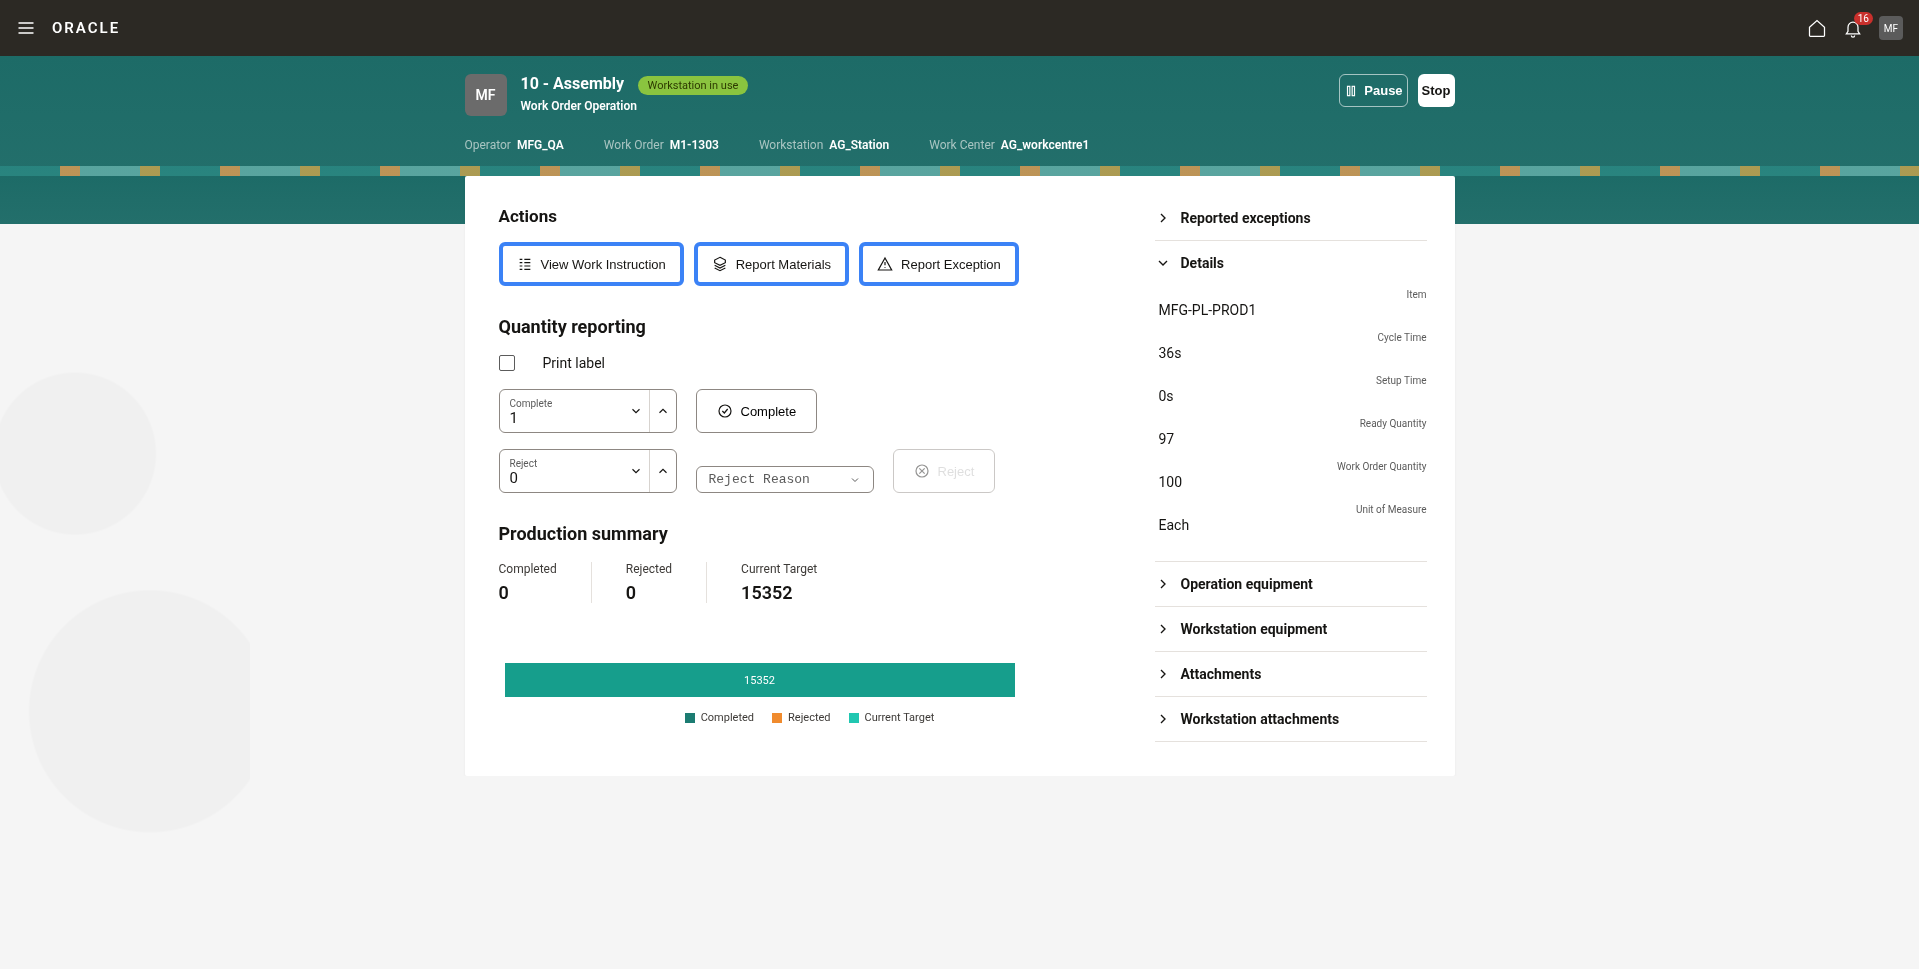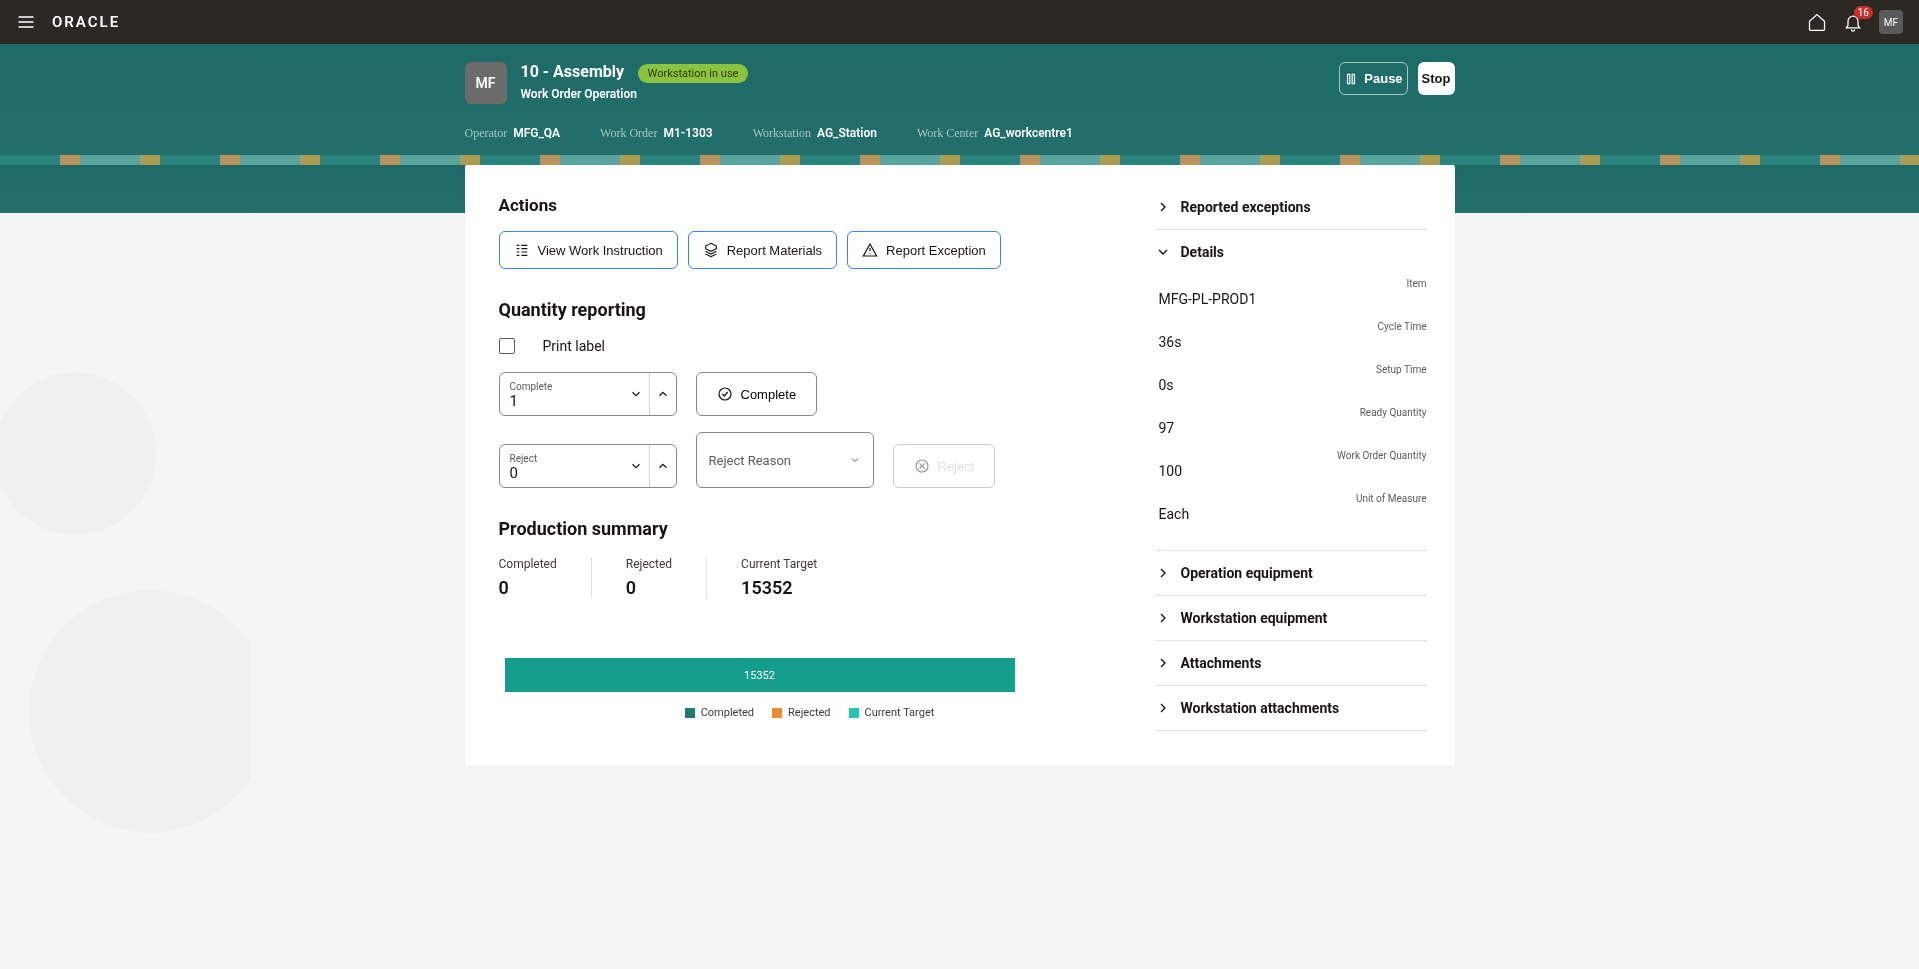--- a/index.html
+++ b/index.html
@@ -1,17 +1,17 @@
 <!DOCTYPE html>
 <html><head>
 <meta charset="utf-8">
 <style>
 * { box-sizing: border-box; margin: 0; padding: 0; }
 body { font-family: -apple-system, BlinkMacSystemFont, "Segoe UI", Roboto, Helvetica, Arial, sans-serif; background: #f5f5f5; color: #161513; font-size: 14px; }
-.top-bar { background: #2c2924; height: 44px; display: flex; align-items: center; padding: 0 16px; justify-content: space-between; }
+.top-bar { background: #2c2924; height: 56px; display: flex; align-items: center; padding: 0 16px; justify-content: space-between; }
 .top-left { display: flex; align-items: center; gap: 16px; }
 .menu-icon { width: 20px; height: 20px; cursor: pointer; }
 .menu-icon svg { stroke: #fff; }
 .logo { color: #fff; font-weight: 600; letter-spacing: 2px; font-size: 15px;}
 .top-right { display: flex; align-items: center; gap: 16px; }
 .icon-btn { width: 20px; height: 20px; cursor: pointer; position: relative; }
 .icon-btn svg { stroke: #fff; fill: none; }
 .badge { position: absolute; top: -6px; right: -10px; background: #c9302c; color: #fff; border-radius: 8px; font-size: 10px; padding: 1px 4px; }
 .avatar-small { width: 24px; height: 24px; background: #5b5b5b; color: #fff; font-size: 10px; display: flex; align-items: center; justify-content: center; border-radius: 4px; }
 
@@ -22,52 +22,52 @@
 .avatar-large { width: 42px; height: 42px; background: #6b6b6b; color: #fff; font-size: 14px; display: flex; align-items: center; justify-content: center; border-radius: 6px; font-weight:600;}
 .title-block h1 { color: #fff; font-size: 16px; font-weight: 700; display: inline-block; margin-right:10px;}
 .status-pill { background: #8ac43f; color: #2e3b00; font-size: 11px; padding: 3px 10px; border-radius: 10px; vertical-align: middle; display:inline-block;}
 .subtitle { color: #fff; font-size: 12px; margin-top: 4px; font-weight:600;}
 .header-actions { display: flex; gap: 10px; }
 .btn { border: none; border-radius: 6px; padding: 8px 4px; font-size: 13px; cursor: pointer; display: inline-flex; align-items: center; gap: 6px; font-weight:600;}
 .btn-outline-light { background: transparent; border: 1px solid rgba(255,255,255,0.6); color: #fff; }
 .btn-white { background: #fff; color: #161513; }
 .meta-row { display: flex; gap: 40px; margin-top: 22px; }
 .meta-item { color: #d8e8e6; font-size: 12px; }
-.meta-item .lbl { color: #a9c5c2; margin-right: 6px; font-family: Liberation Serif, serif; }
+.meta-item .lbl { color: #a9c5c2; margin-right: 6px; }
 .meta-item .val { font-weight: 600; color: #fff; }
 .header-decor { height: 10px; background: repeating-linear-gradient(90deg, #2b8b85 0 60px, #f0a050 60px 80px, #6bb6b0 80px 140px, #d9a94a 140px 160px); opacity:0.75;}
 .header-spacer { height: 48px; background: linear-gradient(180deg, #1d6b67 0%, #236f6b 100%); }
 
 .content-wrap { max-width: 990px; margin: -48px auto 0; display: flex; background: #fff; border-radius: 2px; box-shadow: 0 1px 3px rgba(0,0,0,0.05); min-height:600px;}
 .main-col { flex: 1; padding: 30px 34px; }
 .side-col { width: 300px; padding: 20px 28px 20px 0; }
 h2.section { font-size: 17px; font-weight: 700; margin-bottom: 16px; }
 h2.section-lg { font-size: 18px; font-weight: 700; margin: 30px 0 18px; }
 
 .action-row { display: flex; gap: 10px; margin-bottom: 8px;}
-.btn-outline { background: #fff; border: 1px solid #3b82f6; color: #161513; padding: 10px 14px; border-radius: 6px; display:inline-flex; align-items:center; gap:8px; font-size:13px; cursor:pointer;}
+.btn-outline { background: #fff; border: 4px solid #3b82f6; color: #161513; padding: 10px 14px; border-radius: 6px; display:inline-flex; align-items:center; gap:8px; font-size:13px; cursor:pointer;}
 .btn-outline svg { stroke: #161513; }
 
 .check-row { display: flex; align-items: center; gap: 28px; margin-bottom: 18px; }
 .checkbox { width: 16px; height: 16px; border: 1.5px solid #5b5b5b; border-radius: 2px; }
 
 .qty-row { display: flex; gap: 19px; align-items: flex-end; margin-bottom: 16px; }
 .stepper { width: 178px; border: 1px solid #8d8782; border-radius: 6px; display: flex; align-items:stretch; height:44px;}
 .stepper-main { flex:1; display:flex; flex-direction:column; justify-content:center; padding:4px 10px 2px; }
 .stepper-lbl { font-size: 10px; color: #5b5b5b; }
 .stepper-val { font-size: 15px; }
 .step-btn { width:26px; display:flex; align-items:center; justify-content:center; cursor:pointer; }
 .step-btn svg { stroke:#161513; }
 .sep { width:1px; background:#d7d3cf; }
 
 .btn-action { border:1px solid #8d8782; border-radius:6px; background:#fff; padding:0 20px; height:44px; display:inline-flex; align-items:center; gap:8px; font-size:13px; cursor:pointer;}
 .btn-action:disabled { opacity:.45; cursor:default;}
 .btn-action svg{ stroke:#161513;}
 
-.select-like { width: 178px; height:56px; border:1px solid #8d8782; border-radius:6px; display:flex; align-items:center; justify-content:space-between; padding:0 12px; color:#5b5b5b; font-size:13px;}
+.select-like { width: 178px; height:27px; border:1px solid #8d8782; border-radius:6px; display:flex; align-items:center; justify-content:space-between; padding:0 12px; color:#5b5b5b; font-size:13px;font-family:Liberation Mono, monospace;}
 
 .summary-row { display:flex; margin-top:18px;}
 .summary-cell { padding: 0 34px 0 0; }
 .summary-cell + .summary-cell { border-left:1px solid #e5e1dd; padding-left:34px;}
 .summary-lbl { font-size:12px; color:#3d3a37; margin-bottom:6px;}
 .summary-val { font-size:18px; font-weight:600;}
 
 .chart-wrap { margin-top:60px;}
 .bar { background:#169e8c; height:34px; display:flex; align-items:center; justify-content:center; color:#fff; font-size:11px; width:510px; margin-left:6px;}
 .legend { display:flex; gap:18px; justify-content:center; margin-top:14px;}

